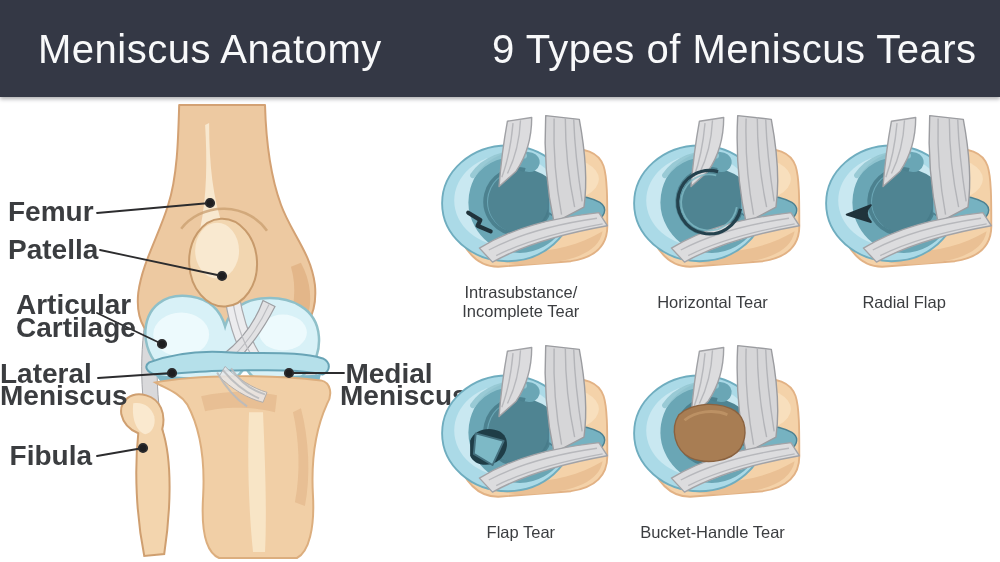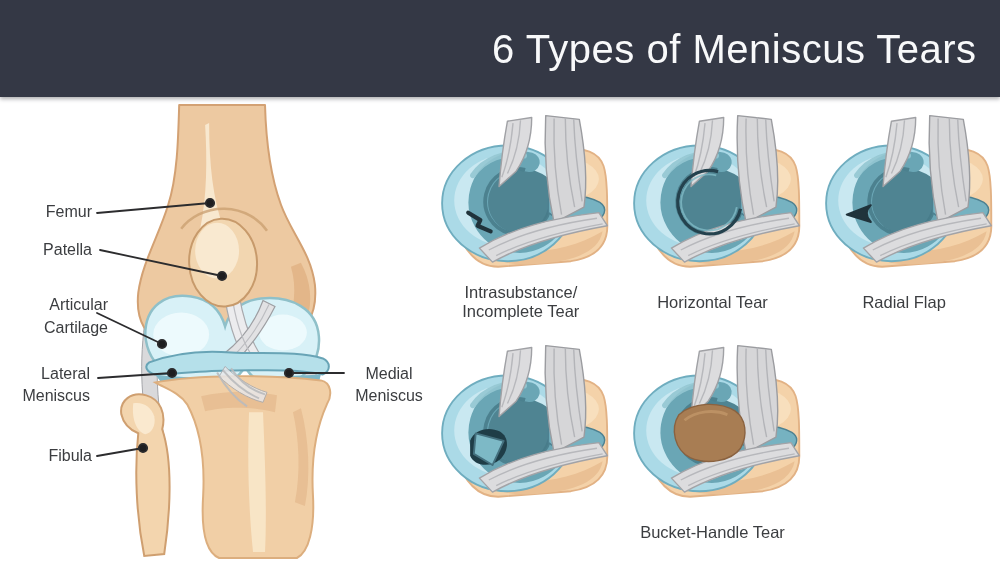--- a/index.html
+++ b/index.html
@@ -22,21 +22,21 @@
   }
   .title-left{left:38px;}
   .title-right{left:492px;}
 
   
   .anatomy{position:absolute;left:0;top:97px;width:460px;height:465px;}
   .knee-svg{position:absolute;left:105px;top:6px;width:320px;height:459px;}
   .leader-svg{position:absolute;left:0;top:-97px;width:1000px;height:562px;pointer-events:none;}
 
   .lbl{
-    position:absolute;font-size:16px;font-weight:400;line-height:22px;
+    position:absolute;font-size:28px;font-weight:700;line-height:22px;
     color:var(--label-color,#3b3d40);text-align:right;
   }
   
   [data-name="label-femur"]              {left:8px;  top:104px; width:84px;}
   [data-name="label-patella"]            {left:8px;  top:142px; width:84px;}
   [data-name="label-articular-cartilage"]{left:0px;  top:196px; width:92px; line-height:23px;padding-left:16px;}
   [data-name="label-lateral-meniscus"]   {left:0px;  top:266px; width:90px;}
   [data-name="label-fibula"]             {left:8px;  top:348px; width:84px;}
   [data-name="label-medial-meniscus"]    {left:340px;top:266px; width:98px; text-align:center;}
 
@@ -53,21 +53,22 @@
     color:var(--label-color,#3f4245);
   }
   .defs-store{position:absolute;width:0;height:0;overflow:hidden;}
 </style>
 </head>
 <body>
 
 <div class="page" data-name="infographic-root">
 
   <header class="topbar" data-name="header-bar">
-    <h1 class="title-right" data-name="right-title">6 Types of Meniscus Tears</h1>
+    <h1 class="title-left" data-name="left-title">Meniscus Anatomy</h1>
+    <h1 class="title-right" data-name="right-title">9 Types of Meniscus Tears</h1>
   </header>
 
   <section class="anatomy" data-name="knee-anatomy-panel">
 
     <svg class="knee-svg" viewBox="0 0 320 460" data-name="knee-illustration" aria-hidden="true">
 
       <g data-name="collateral-ligaments">
         <path d="M42,205 C34,248 34,298 46,342 L60,338 C50,300 50,252 56,210 Z" fill="#d9d9db" stroke="#a4a5a9" stroke-width="1"></path>
         <path d="M204,208 C214,252 214,304 202,346 L190,342 C200,304 200,256 194,212 Z" fill="#d9d9db" stroke="#a4a5a9" stroke-width="1"></path>
       </g>
@@ -179,20 +180,21 @@
         <use class="tear-overlay-use" data-name="tear-mark-overlay" href="#tear-radial"></use>
       </svg>
       <div class="tear-caption" data-name="tear-label-radial">Radial Flap</div>
     </div>
 
     <div class="tear-cell" data-name="tear-card-flap">
       <svg viewBox="0 0 200 180" data-name="meniscus-top-view-illustration" aria-hidden="true">
         <use href="#meniscus-base"></use>
         <use class="tear-overlay-use" data-name="tear-mark-overlay" href="#tear-flap"></use>
       </svg>
+      <div class="tear-caption" data-name="tear-label-flap">Flap Tear</div>
     </div>
 
     <div class="tear-cell" data-name="tear-card-bucket-handle">
       <svg viewBox="0 0 200 180" data-name="meniscus-top-view-illustration" aria-hidden="true">
         <use href="#meniscus-base"></use>
         <use class="tear-overlay-use" data-name="tear-mark-overlay" href="#tear-bucket-handle"></use>
       </svg>
       <div class="tear-caption" data-name="tear-label-bucket-handle">Bucket-Handle Tear</div>
     </div>
 

